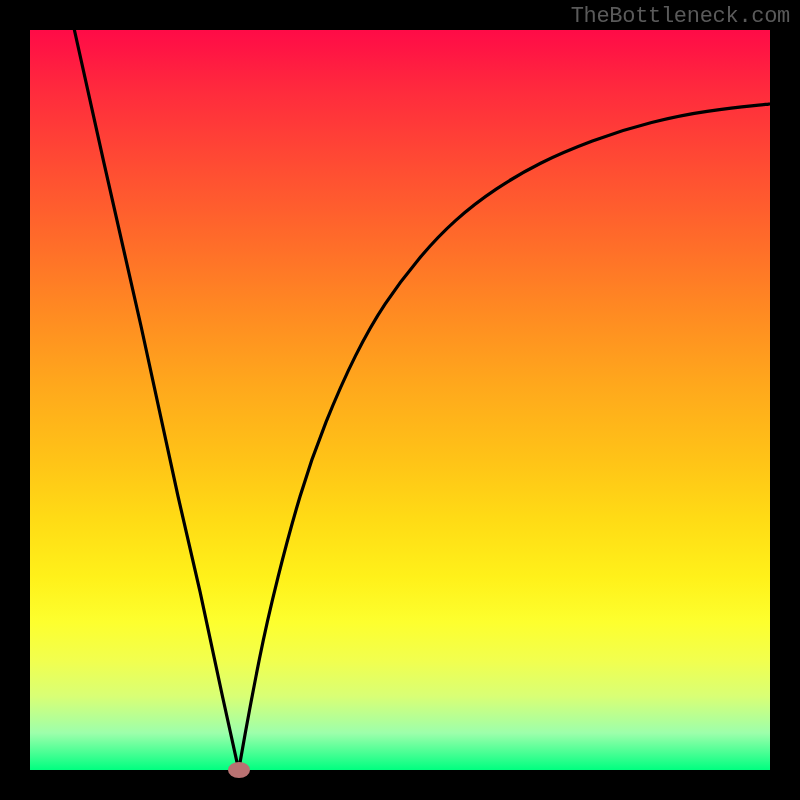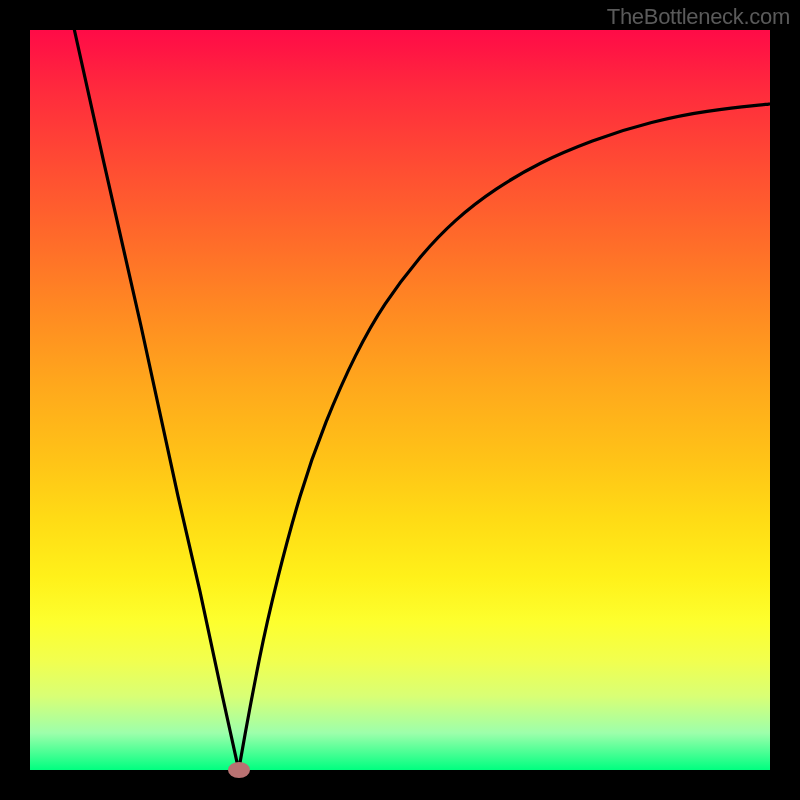--- a/index.html
+++ b/index.html
@@ -30,21 +30,21 @@
       #f2ff4d 85%,
       #d9ff75 90%,
       #9dffab 95%,
       #00ff80 100%
     );
   }
   .attribution {
     position: absolute;
     top: 4px;
     right: 10px;
-    font-family: Liberation Sans, sans-serif;
+    font-family: Liberation Mono, monospace;
     font-size: 22px;
     font-weight: 500;
     color: #5a5a5a;
     letter-spacing: -0.3px;
   }
   svg.curve {
     position: absolute;
     inset: 0;
     width: 100%;
     height: 100%;

